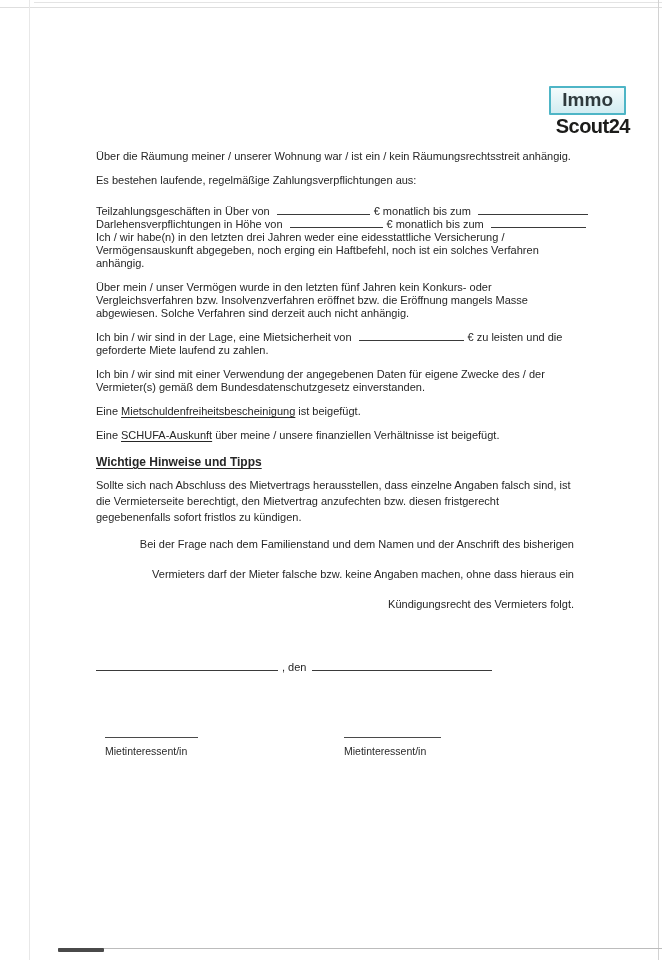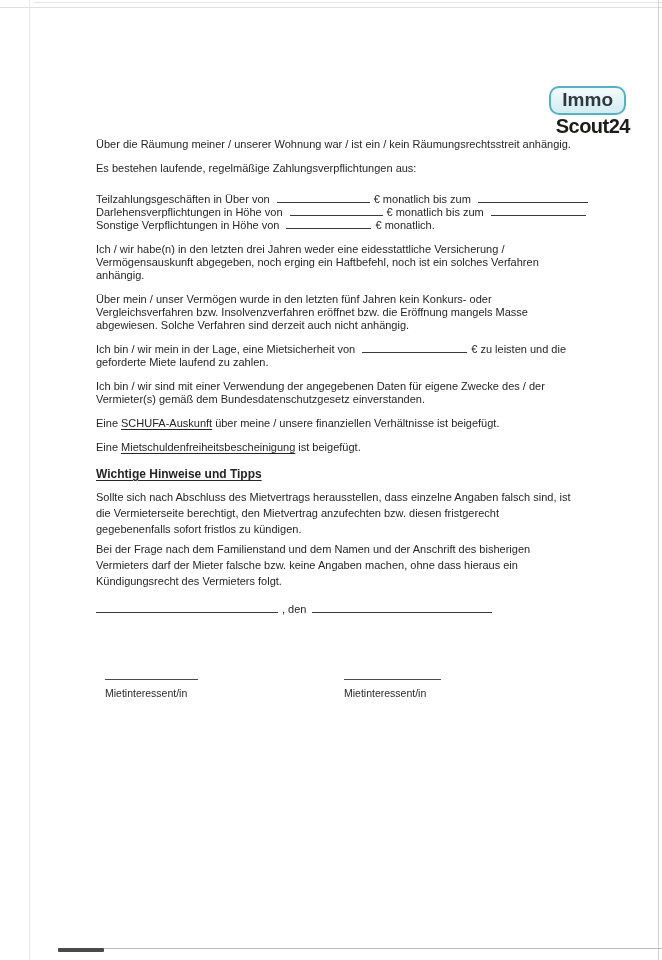--- a/index.html
+++ b/index.html
@@ -19,41 +19,41 @@
   .scan-left-line  { position: absolute; top: 0; bottom: 0; left: 29px; width: 1px; background: #e8e8e8; }
   .scan-right-line { position: absolute; top: 0; bottom: 0; right: 3px; width: 1px; background: #d2d2d2; }
   .scan-bottom-line { position: absolute; bottom: 11px; left: 58px; right: 0; height: 1px; background: #bcbcbc; }
   .scan-bottom-mark { position: absolute; bottom: 8px; left: 58px; width: 46px; height: 4px; background: #4a4a4a; border-radius: 1px; }
 
   
   .logo { position: absolute; top: 86px; right: 32px; text-align: right; }
   .logo-immo {
     display: inline-block;
     border: 2px solid #4eb5c6;
-    border-radius: 10px;
+    border-radius: 1px;
     padding: 1px 11px 2px 11px;
     font-size: 19px;
     font-weight: bold;
     color: #2f3a3d;
     background: linear-gradient(#f4fbfc, #d2ecf1);
     margin-right: 4px;
   }
   .logo-scout {
     font-size: 20px;
     font-weight: bold;
     color: #1c1c1a;
     letter-spacing: -0.5px;
     margin-top: 0px;
   }
 
   
   .content {
     position: absolute;
     left: 96px;
-    top: 138px;
+    top: 150px;
     width: 478px;
     font-size: 11px;
     line-height: 13px;
   }
   .content p { margin: 0 0 11px 0; }
   .content p.tight { margin-bottom: 18px; }
   .line { white-space: nowrap; }
   .seg { margin-right: 3px; }
   .seg-last { margin-right: 0; }
 
@@ -71,23 +71,23 @@
   .uline { text-decoration: underline; text-underline-offset: 2px; }
 
   .hints-heading {
     font-weight: bold;
     text-decoration: underline;
     text-underline-offset: 2px;
     font-size: 12px;
     margin: 14px 0 8px 0 !important;
   }
   .hint-para { line-height: 16px; margin-bottom: 4px !important; }
-  .hint-para-2 { line-height: 16px; margin-bottom: 0 !important; }
+  .hint-para-2 { line-height: 30px; margin-bottom: 0 !important; text-align: right; }
 
-  .date-line { margin-top: 14px; white-space: nowrap; }
+  .date-line { margin-top: 42px; white-space: nowrap; }
   .date-sep { margin: 0 2px 0 0; }
 
   .signatures {
     display: flex;
     margin-top: 62px;
   }
   .sig-block { width: 252px; margin-left: 9px; }
   .sig-line { width: 93px; border-bottom: 1px solid #4a4a4a; height: 1px; margin-bottom: 7px; }
   .sig-line-right { width: 97px; }
   .sig-label { font-size: 10.5px; color: #2a2a2a; }
@@ -114,40 +114,37 @@
     <p>Über die Räumung meiner / unserer Wohnung war / ist ein / kein Räumungsrechtsstreit anhängig.</p>
 
     <p class="tight">Es bestehen laufende, regelmäßige Zahlungsverpflichtungen aus:</p>
 
     <div class="line">
       <span class="seg">Teilzahlungsgeschäften in Über von</span><span class="blank bw93"></span><span class="seg">€ monatlich bis zum</span><span class="blank bw110"></span>
     </div>
     <div class="line">
       <span class="seg">Darlehensverpflichtungen in Höhe von</span><span class="blank bw93"></span><span class="seg">€ monatlich bis zum</span><span class="blank bw95"></span>
     </div>
-    <p class="line">
-      <span class="seg">Sonstige Verpflichtungen in Höhe von</span><span class="blank bw85"></span><span class="seg seg-last">€ monatlich.</span>
-    </p>
 
     <p>Ich / wir habe(n) in den letzten drei Jahren weder eine eidesstattliche Versicherung / Vermögensauskunft abgegeben, noch erging ein Haftbefehl, noch ist ein solches Verfahren anhängig.</p>
 
     <p>Über mein / unser Vermögen wurde in den letzten fünf Jahren kein Konkurs- oder Vergleichsverfahren bzw. Insolvenzverfahren eröffnet bzw. die Eröffnung mangels Masse abgewiesen. Solche Verfahren sind derzeit auch nicht anhängig.</p>
 
     <p>
-      <span class="seg">Ich bin / wir mein in der Lage, eine Mietsicherheit von</span><span class="blank bw105"></span><span class="seg seg-last">€ zu leisten und die geforderte Miete laufend zu zahlen.</span>
+      <span class="seg">Ich bin / wir sind in der Lage, eine Mietsicherheit von</span><span class="blank bw105"></span><span class="seg seg-last">€ zu leisten und die geforderte Miete laufend zu zahlen.</span>
     </p>
 
     <p>Ich bin / wir sind mit einer Verwendung der angegebenen Daten für eigene Zwecke des / der Vermieter(s) gemäß dem Bundesdatenschutzgesetz einverstanden.</p>
 
     <p>
-      <span class="seg">Eine</span><span class="seg uline">SCHUFA-Auskunft</span><span class="seg seg-last">über meine / unsere finanziellen Verhältnisse ist beigefügt.</span>
+      <span class="seg">Eine</span><span class="seg uline">Mietschuldenfreiheitsbescheinigung</span><span class="seg seg-last">ist beigefügt.</span>
     </p>
 
     <p>
-      <span class="seg">Eine</span><span class="seg uline">Mietschuldenfreiheitsbescheinigung</span><span class="seg seg-last">ist beigefügt.</span>
+      <span class="seg">Eine</span><span class="seg uline">SCHUFA-Auskunft</span><span class="seg seg-last">über meine / unsere finanziellen Verhältnisse ist beigefügt.</span>
     </p>
 
     <p class="hints-heading">Wichtige Hinweise und Tipps</p>
 
     <p class="hint-para">Sollte sich nach Abschluss des Mietvertrags herausstellen, dass einzelne Angaben falsch sind, ist die Vermieterseite berechtigt, den Mietvertrag anzufechten bzw. diesen fristgerecht gegebenenfalls sofort fristlos zu kündigen.</p>
 
     <p class="hint-para hint-para-2">Bei der Frage nach dem Familienstand und dem Namen und der Anschrift des bisherigen Vermieters darf der Mieter falsche bzw. keine Angaben machen, ohne dass hieraus ein Kündigungsrecht des Vermieters folgt.</p>
 
     <div class="date-line">
       <span class="blank bw182" style="margin-left:0;"></span><span class="date-sep">, den</span><span class="blank bw180"></span>

